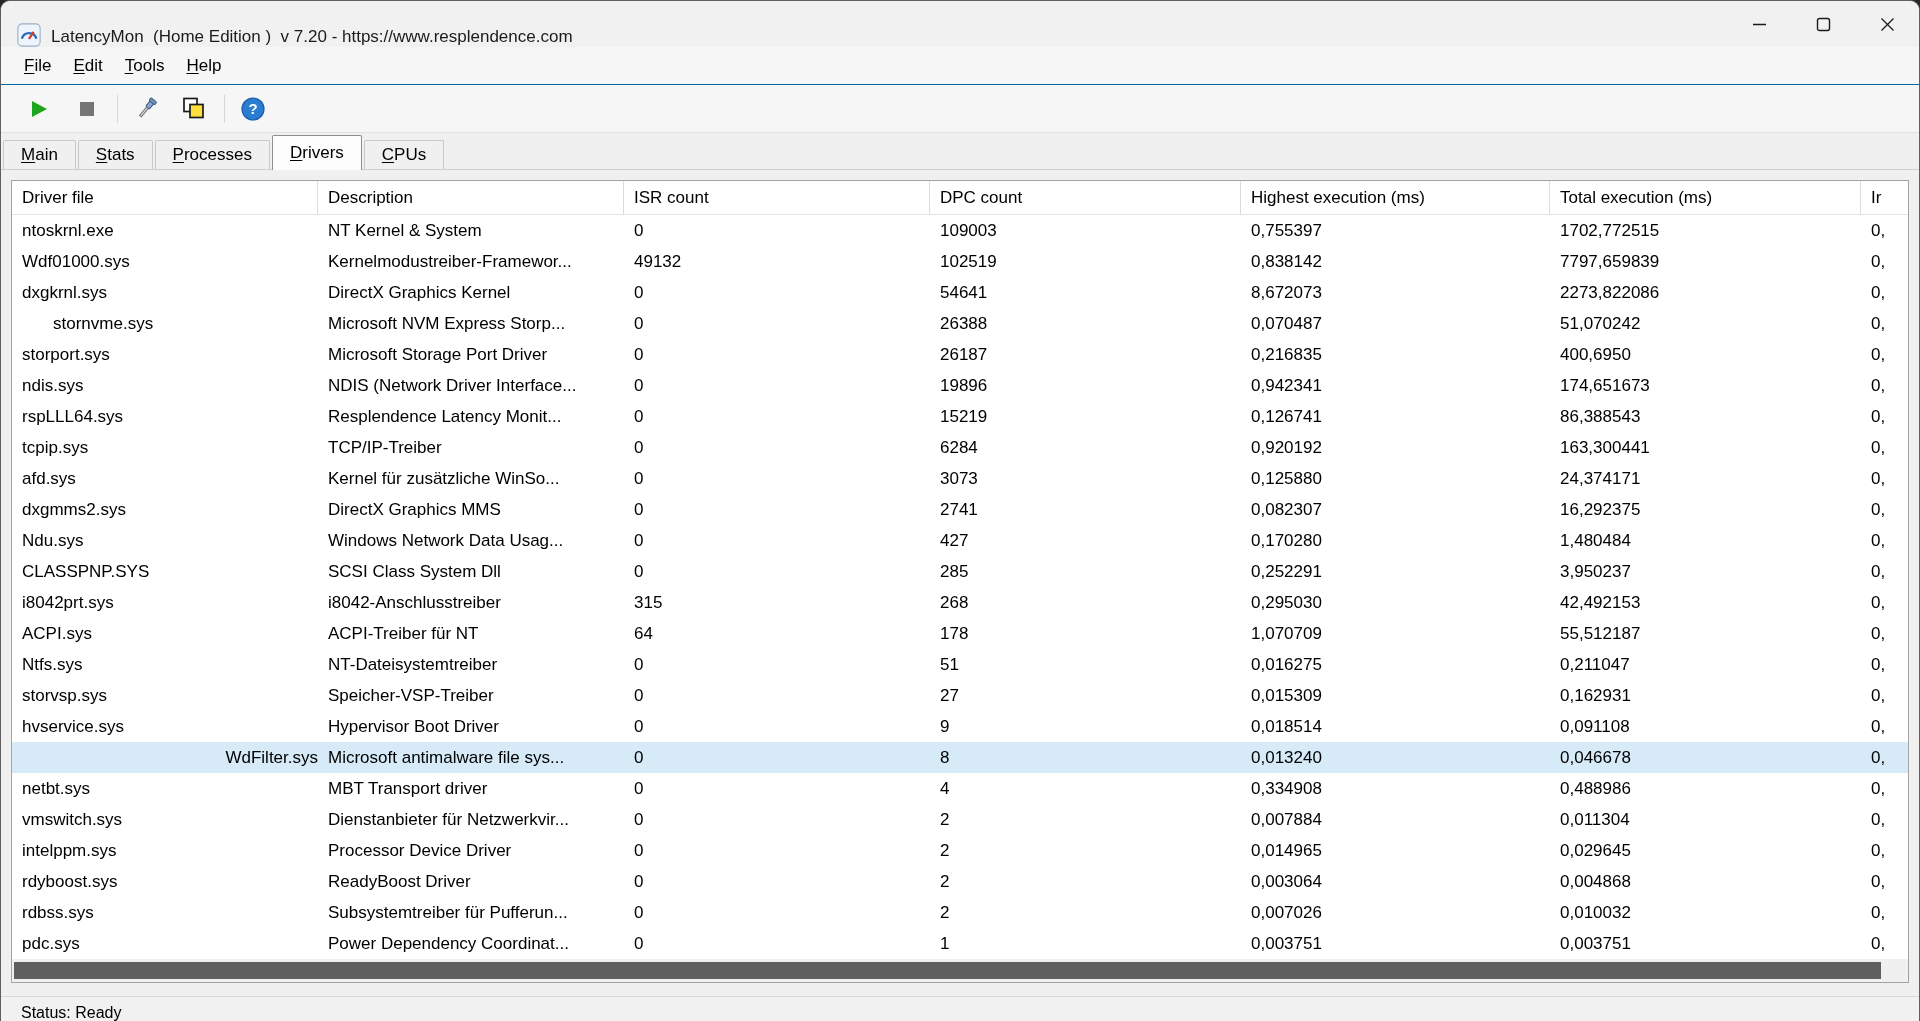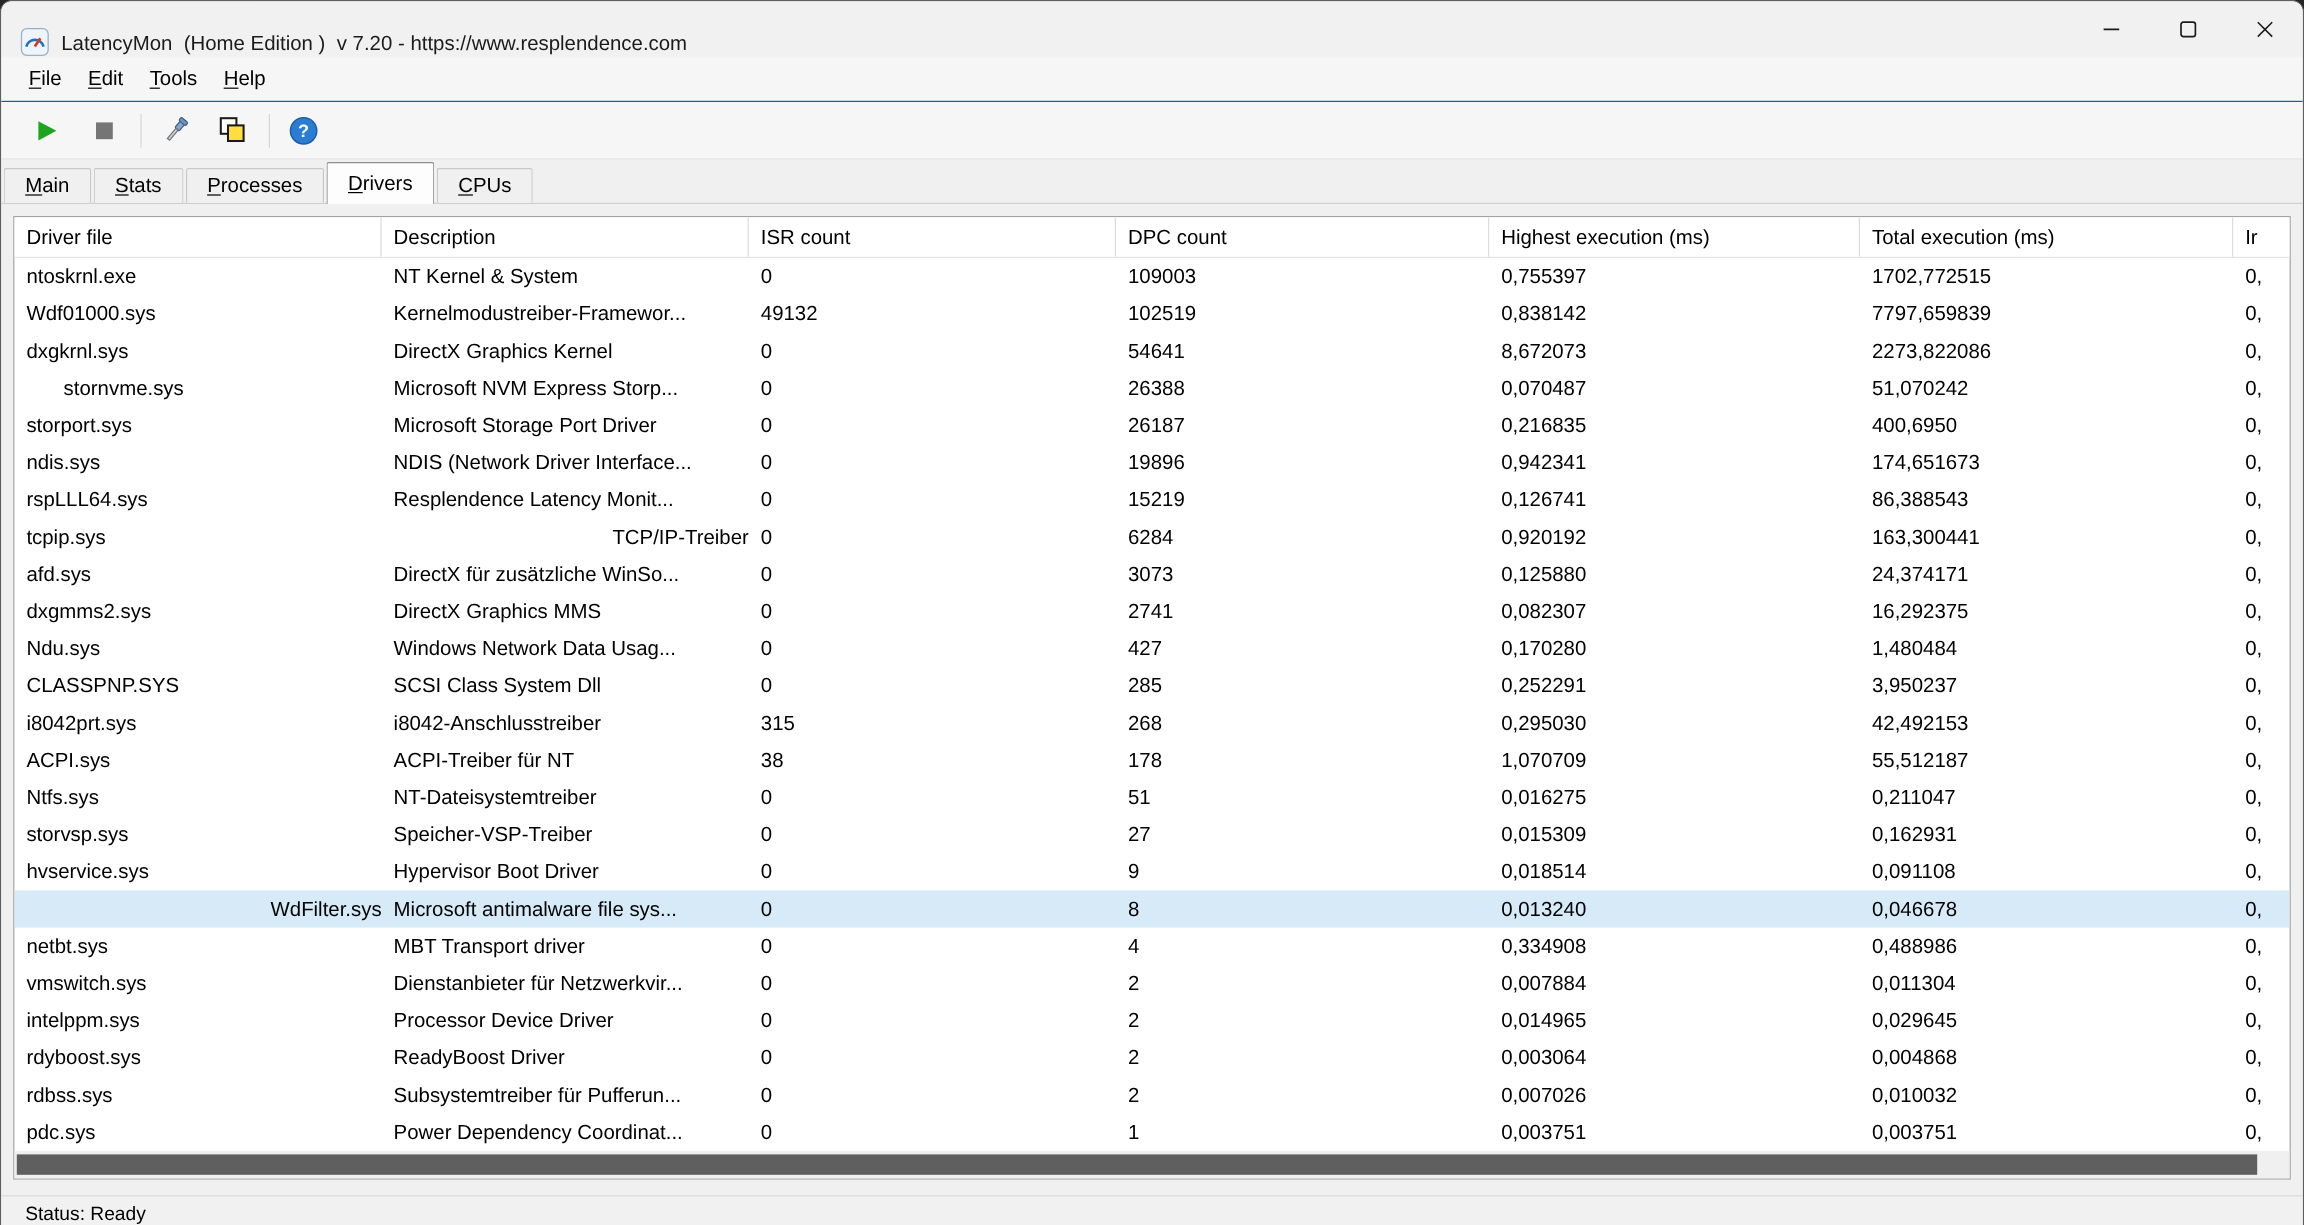--- a/index.html
+++ b/index.html
@@ -216,30 +216,30 @@
             <div class="tcell" style="width: 306px;">rspLLL64.sys</div>
             <div class="tcell" style="width: 306px;">Resplendence Latency Monit...</div>
             <div class="tcell" style="width: 306px;">0</div>
             <div class="tcell" style="width: 311px;">15219</div>
             <div class="tcell" style="width: 309px;">0,126741</div>
             <div class="tcell" style="width: 311px;">86,388543</div>
             <div class="tcell" style="width: 200px;">0,</div>
           </div>
           <div class="trow">
             <div class="tcell" style="width: 306px;">tcpip.sys</div>
-            <div class="tcell" style="width: 306px; text-align: right;">TCP/IP-Treiber</div>
+            <div class="tcell" style="width: 306px;">TCP/IP-Treiber</div>
             <div class="tcell" style="width: 306px;">0</div>
             <div class="tcell" style="width: 311px;">6284</div>
             <div class="tcell" style="width: 309px;">0,920192</div>
             <div class="tcell" style="width: 311px;">163,300441</div>
             <div class="tcell" style="width: 200px;">0,</div>
           </div>
           <div class="trow">
             <div class="tcell" style="width: 306px;">afd.sys</div>
-            <div class="tcell" style="width: 306px;">DirectX für zusätzliche WinSo...</div>
+            <div class="tcell" style="width: 306px;">Kernel für zusätzliche WinSo...</div>
             <div class="tcell" style="width: 306px;">0</div>
             <div class="tcell" style="width: 311px;">3073</div>
             <div class="tcell" style="width: 309px;">0,125880</div>
             <div class="tcell" style="width: 311px;">24,374171</div>
             <div class="tcell" style="width: 200px;">0,</div>
           </div>
           <div class="trow">
             <div class="tcell" style="width: 306px;">dxgmms2.sys</div>
             <div class="tcell" style="width: 306px;">DirectX Graphics MMS</div>
             <div class="tcell" style="width: 306px;">0</div>
@@ -271,21 +271,21 @@
             <div class="tcell" style="width: 306px;">i8042-Anschlusstreiber</div>
             <div class="tcell" style="width: 306px;">315</div>
             <div class="tcell" style="width: 311px;">268</div>
             <div class="tcell" style="width: 309px;">0,295030</div>
             <div class="tcell" style="width: 311px;">42,492153</div>
             <div class="tcell" style="width: 200px;">0,</div>
           </div>
           <div class="trow">
             <div class="tcell" style="width: 306px;">ACPI.sys</div>
             <div class="tcell" style="width: 306px;">ACPI-Treiber für NT</div>
-            <div class="tcell" style="width: 306px;">38</div>
+            <div class="tcell" style="width: 306px;">64</div>
             <div class="tcell" style="width: 311px;">178</div>
             <div class="tcell" style="width: 309px;">1,070709</div>
             <div class="tcell" style="width: 311px;">55,512187</div>
             <div class="tcell" style="width: 200px;">0,</div>
           </div>
           <div class="trow">
             <div class="tcell" style="width: 306px;">Ntfs.sys</div>
             <div class="tcell" style="width: 306px;">NT-Dateisystemtreiber</div>
             <div class="tcell" style="width: 306px;">0</div>
             <div class="tcell" style="width: 311px;">51</div>

